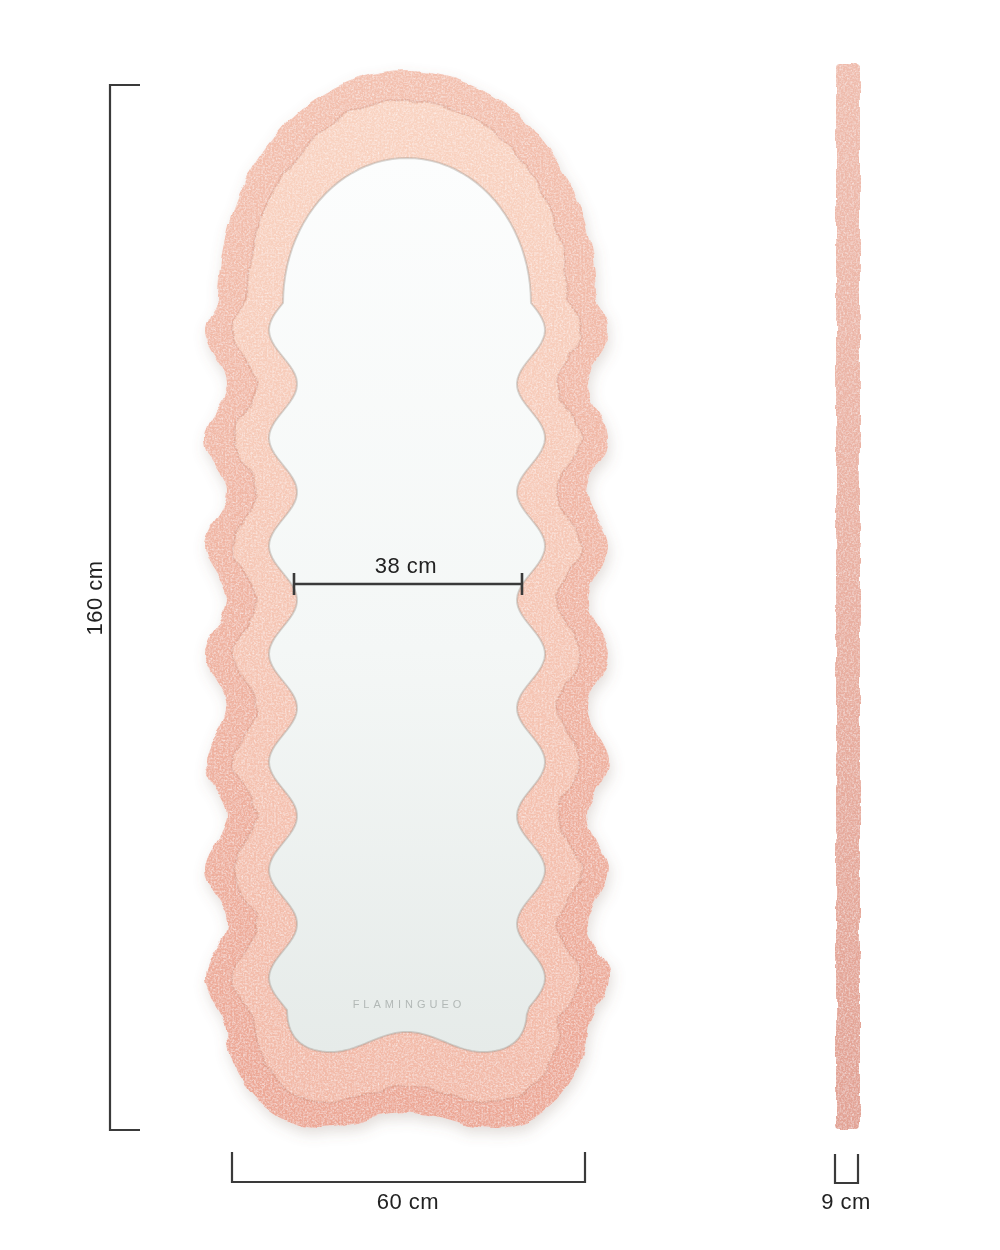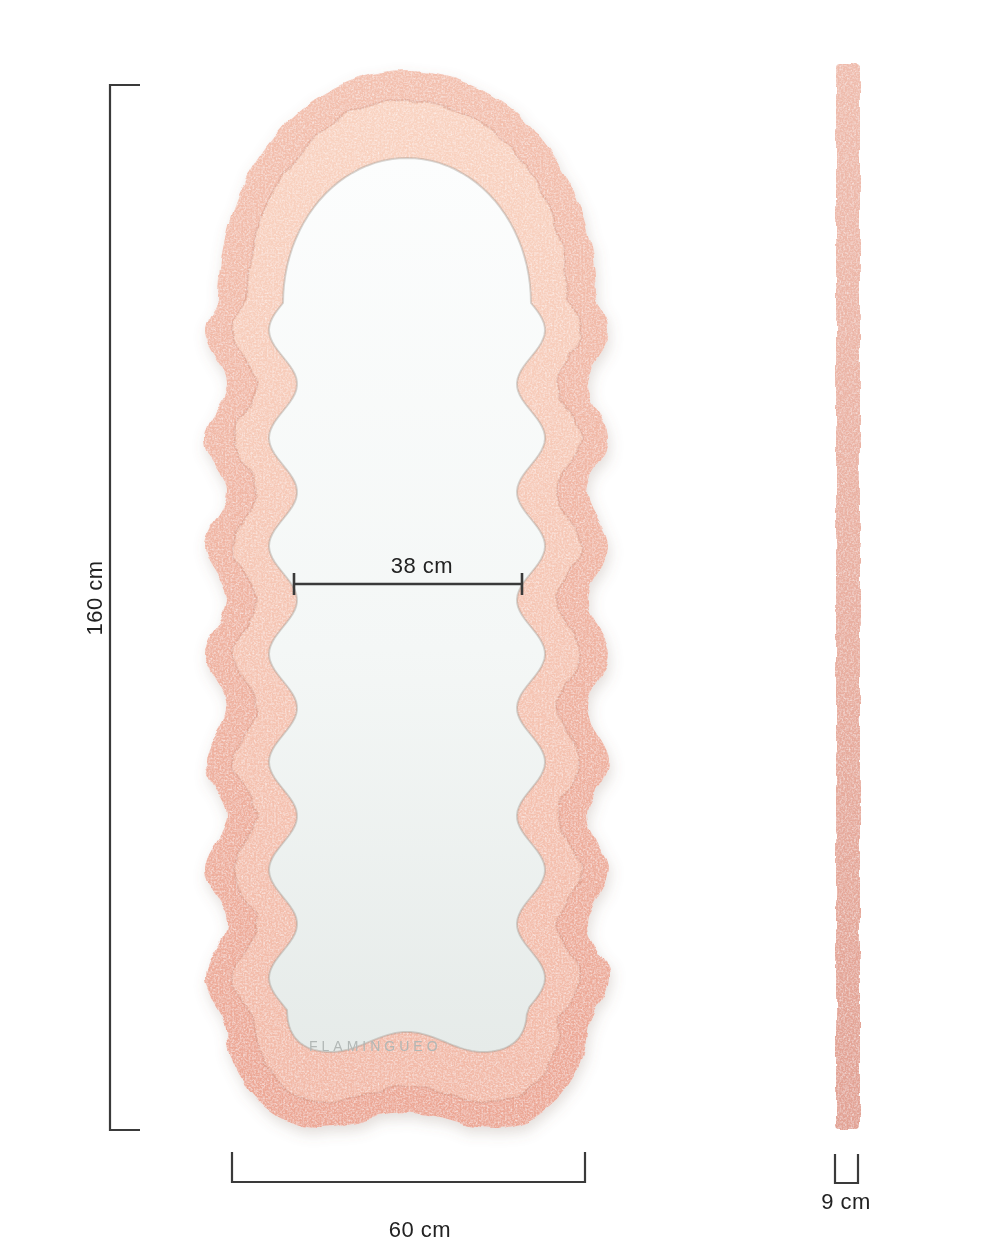--- a/index.html
+++ b/index.html
@@ -10,27 +10,27 @@
   .stage{position:absolute;left:0;top:0;width:1000px;height:1250px;}
   svg.scene{position:absolute;left:0;top:0;}
   .dim-label{
     position:absolute;font-size:22px;line-height:26px;color:#222222;
     text-align:center;letter-spacing:.5px;white-space:nowrap;
   }
   .dim-label.height{
     left:35px;top:585px;width:120px;
     transform:rotate(-90deg);transform-origin:50% 50%;
   }
-  .dim-label.inner-width{left:362px;top:553px;width:120px;}
-  .dim-label.width{left:360px;top:1189px;width:120px;margin-top:28px;}
+  .dim-label.inner-width{left:346px;top:553px;width:120px;}
+  .dim-label.width{left:348px;top:1189px;width:120px;}
   .dim-label.depth{left:786px;top:1189px;width:120px;}
   .watermark{
-    position:absolute;left:309px;top:1040px;width:200px;
-    font-size:14px;line-height:12px;letter-spacing:4px;color:#b2b8b6;
-    text-align:left;font-weight:400;
+    position:absolute;left:309px;top:998px;width:200px;
+    font-size:11px;line-height:12px;letter-spacing:4px;color:#b2b8b6;
+    text-align:center;font-weight:400;
   }
 </style>
 </head>
 <body>
 
 <div class="stage">
   <svg class="scene" width="1000" height="1250" viewBox="0 0 1000 1250">
     <defs>
       <linearGradient id="gOuter" x1="0" y1="0" x2="0" y2="1">
         <stop offset="0" stop-color="#f3c0ae"></stop>

